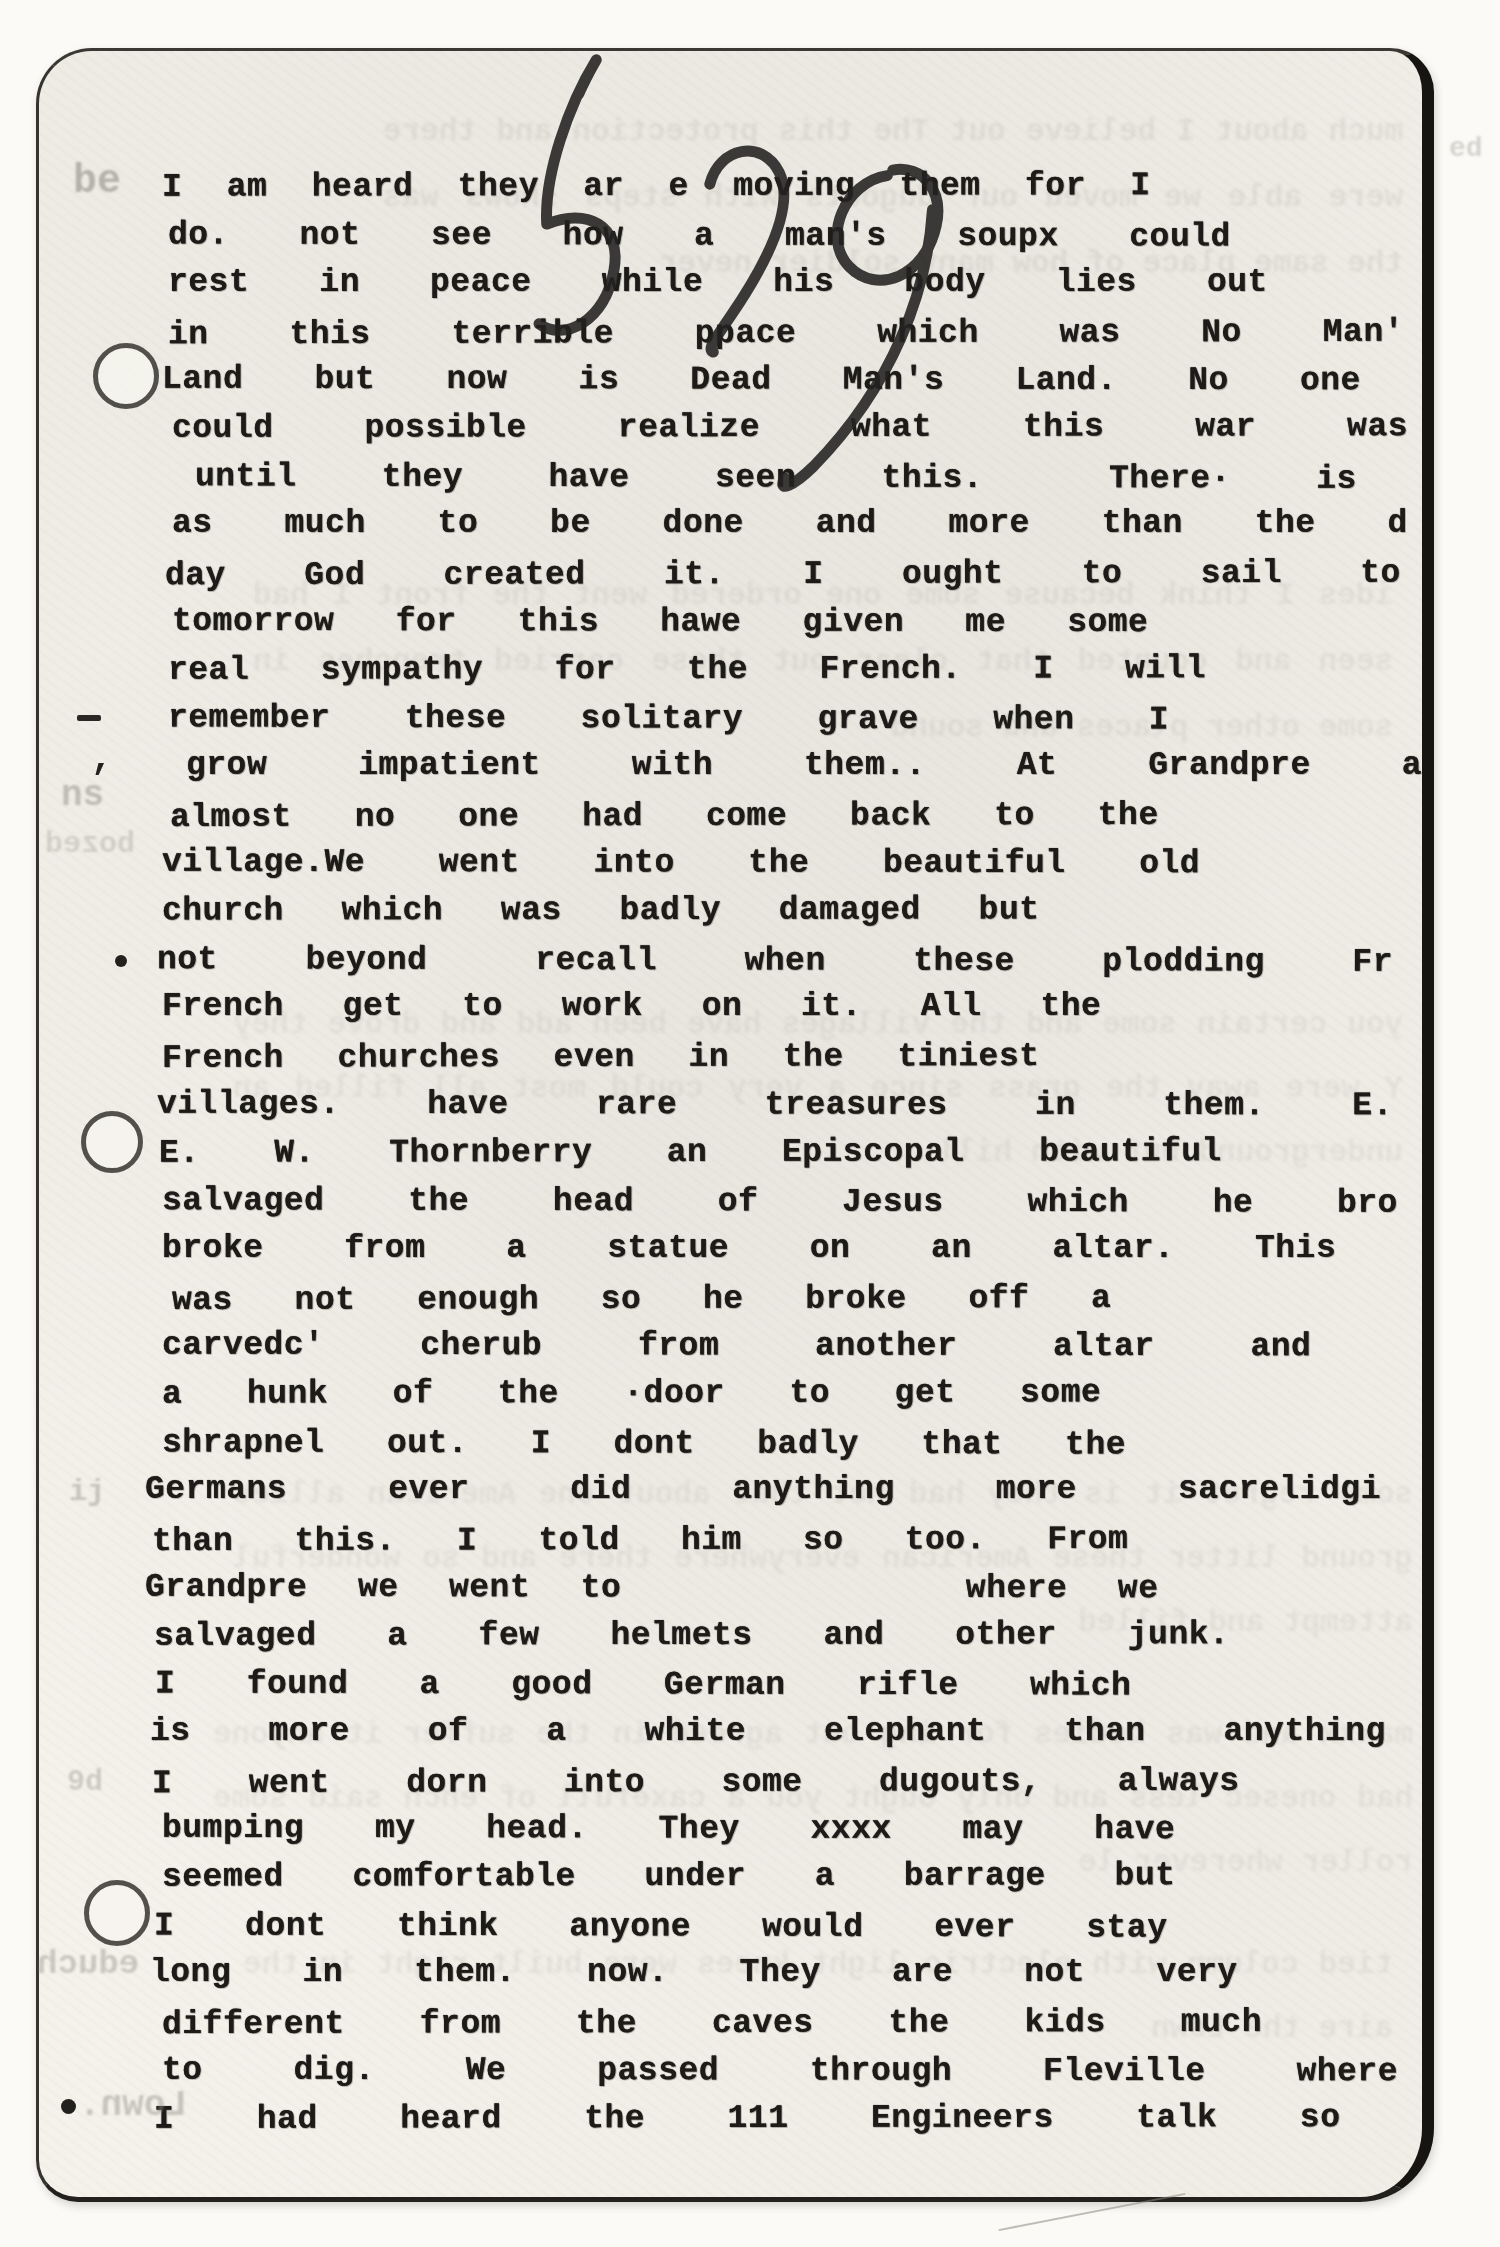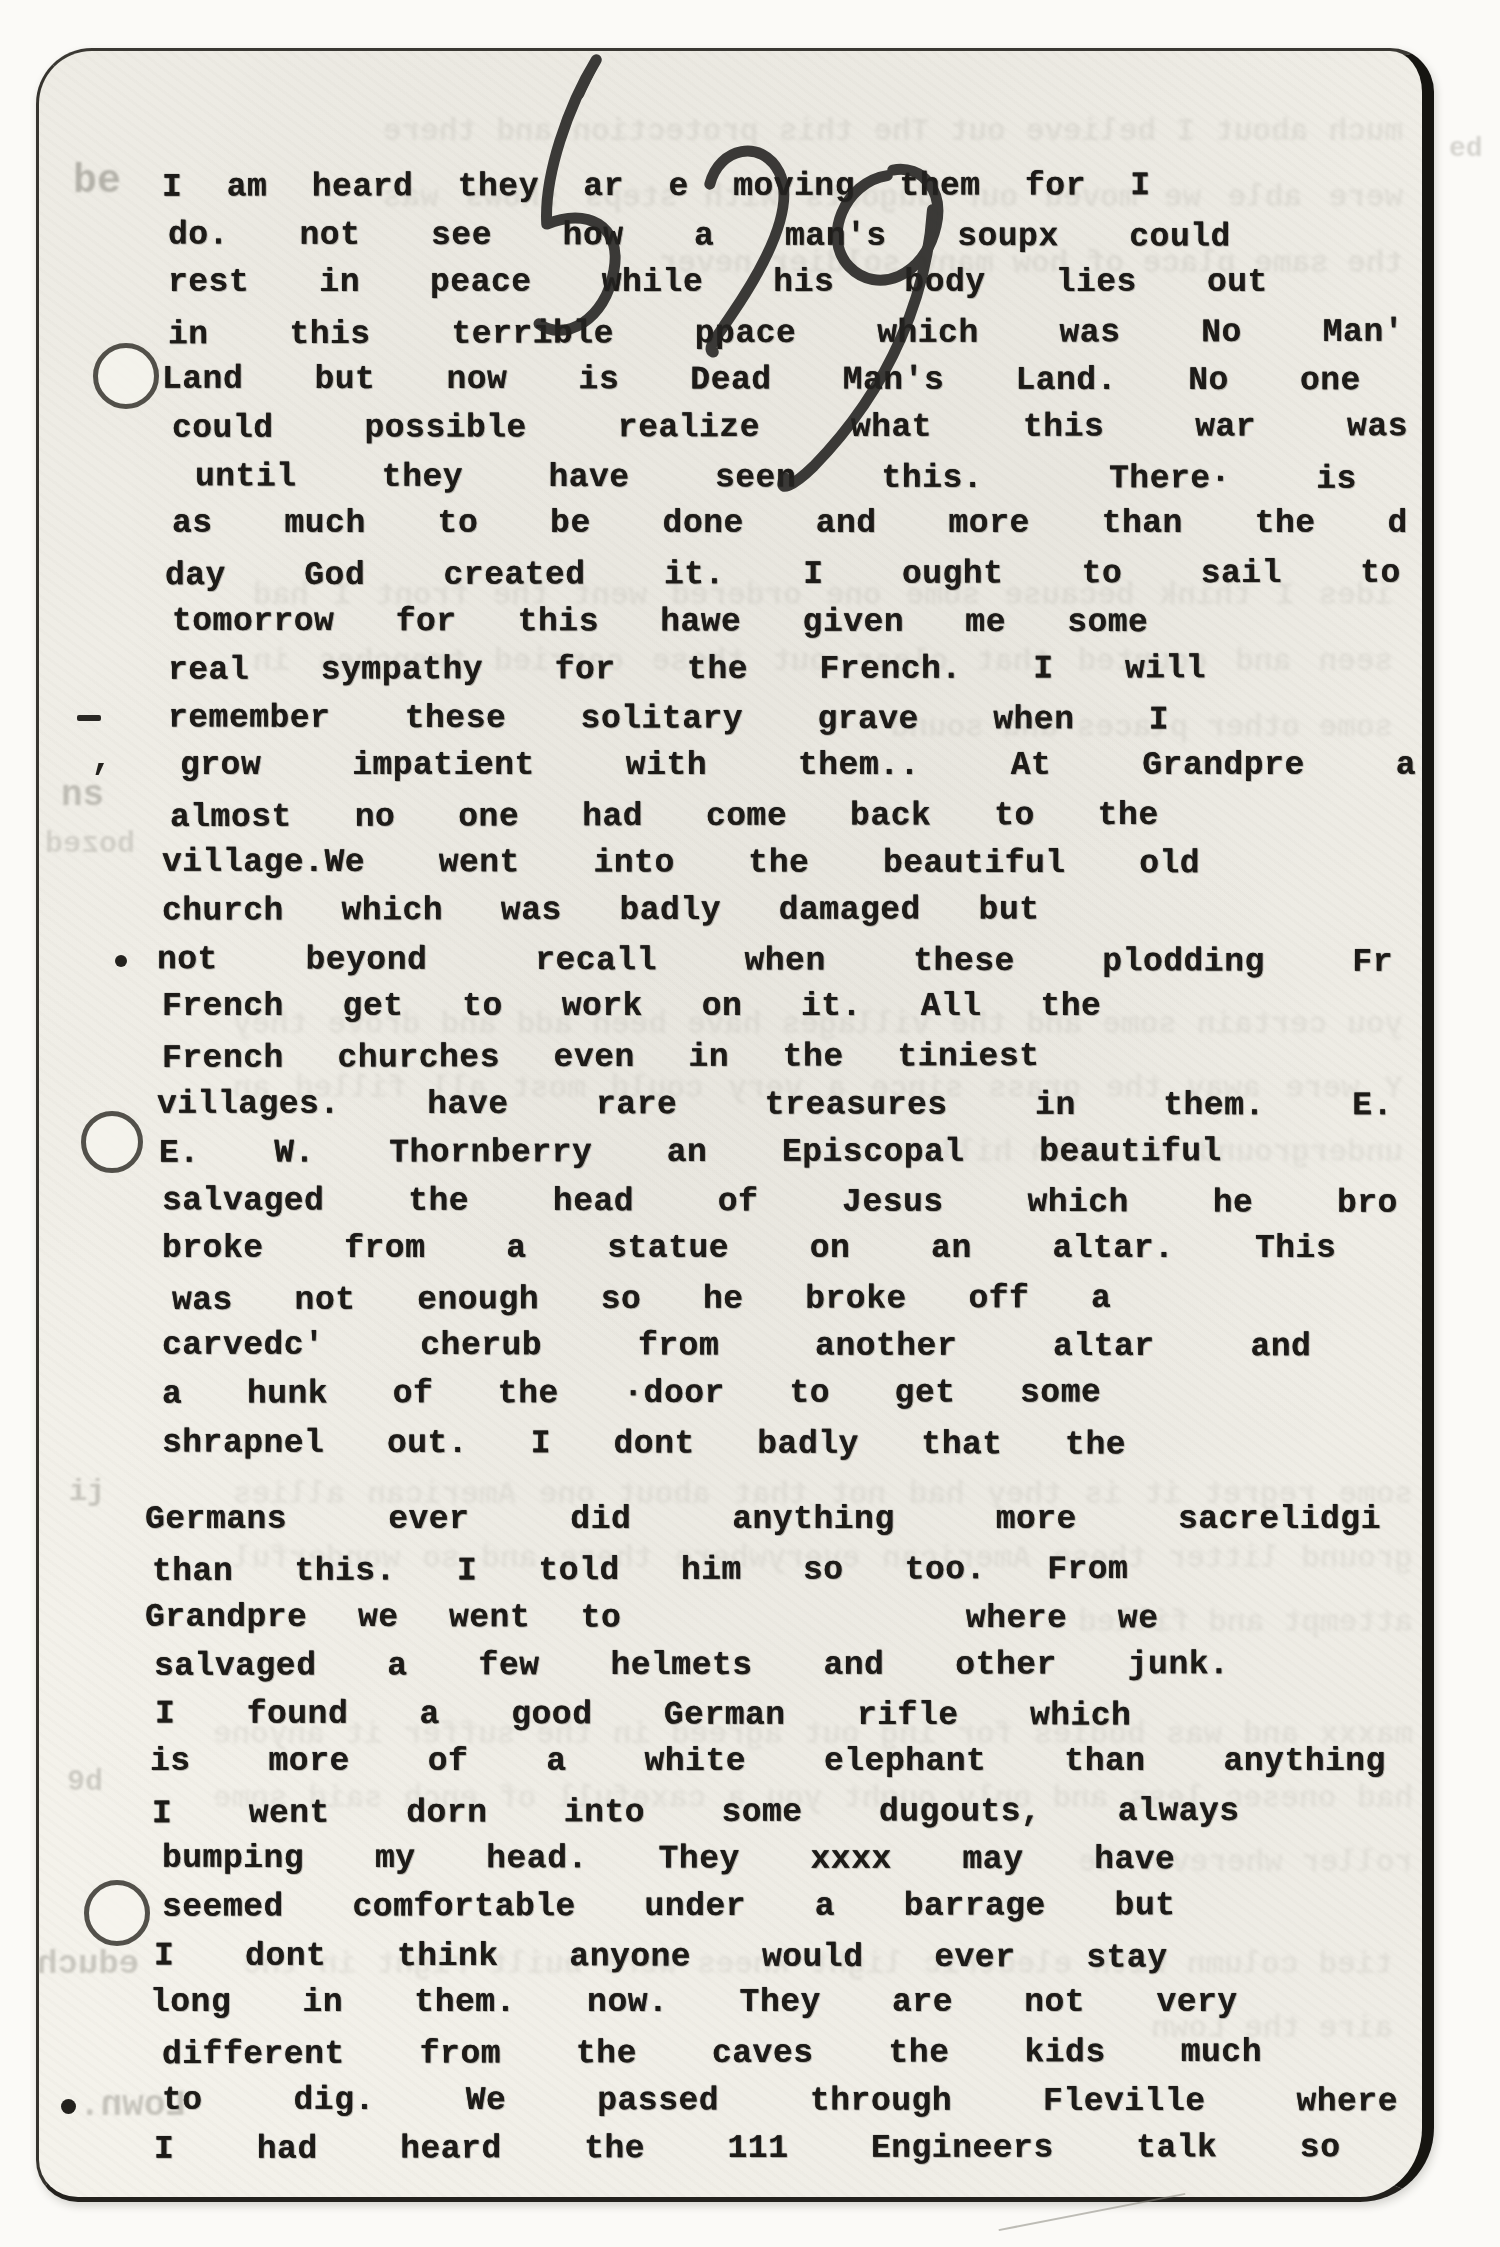--- a/index.html
+++ b/index.html
@@ -79,36 +79,36 @@
       <div class="line" style="width: 89%; margin-left: 6px; transform: translateY(-1px) rotate(0deg);"><span>rest</span><span>in</span><span>peace</span><span>while</span><span>his</span><span>body</span><span>lies</span><span>out</span></div>
       <div class="line" style="width: 100%; margin-left: 6px; transform: translateY(2px) rotate(-0.12deg);"><span>in</span><span>this</span><span>terrible</span><span>ppace</span><span>which</span><span>was</span><span>No</span><span>Man'</span></div>
       <div class="line" style="width: 97%; margin-left: 0px; transform: translateY(0.5px) rotate(0.08deg);"><span>Land</span><span>but</span><span>now</span><span>is</span><span>Dead</span><span>Man's</span><span>Land.</span><span>No</span><span>one</span></div>
       <div class="line" style="width: 100%; margin-left: 10px; transform: translateY(0px) rotate(-0.08deg);"><span>could</span><span>possible</span><span>realize</span><span>what</span><span>this</span><span>war</span><span>was</span></div>
       <div class="line" style="width: 94%; margin-left: 33px; transform: translateY(1.5px) rotate(0.12deg);"><span>until</span><span>they</span><span>have</span><span>seen</span><span>this.</span><span>&nbsp;&nbsp;There·</span><span>is</span></div>
       <div class="line" style="width: 100%; margin-left: 10px; transform: translateY(-1px) rotate(0deg);"><span>as</span><span>much</span><span>to</span><span>be</span><span>done</span><span>and</span><span>more</span><span>than</span><span>the</span><span>d</span></div>
       <div class="line" style="width: 100%; margin-left: 3px; transform: translateY(2px) rotate(-0.12deg);"><span>day</span><span>God</span><span>created</span><span>it.</span><span>I</span><span>ought</span><span>to</span><span>sail</span><span>to</span></div>
       <div class="line" style="width: 79%; margin-left: 10px; transform: translateY(0.5px) rotate(0.08deg);"><span>tomorrow</span><span>for</span><span>this</span><span>hawe</span><span>given</span><span>me</span><span>some</span></div>
       <div class="line" style="width: 84%; margin-left: 6px; transform: translateY(0px) rotate(-0.08deg);"><span>real</span><span>sympathy</span><span>for</span><span>the</span><span>French.</span><span>I</span><span>will</span></div>
       <div class="line" style="width: 81%; margin-left: 6px; transform: translateY(1.5px) rotate(0.12deg);"><span>remember</span><span>these</span><span>solitary</span><span>grave</span><span>when</span><span>I</span></div>
-      <div class="line" style="width: 100%; margin-left: 18px; transform: translateY(-1px) rotate(0deg);"><span>grow</span><span>impatient</span><span>with</span><span>them..</span><span>At</span><span>Grandpre</span><span>a</span></div>
+      <div class="line" style="width: 100%; margin-left: 24px; transform: translateY(-1px) rotate(0deg);"><span>grow</span><span>impatient</span><span>with</span><span>them..</span><span>At</span><span>Grandpre</span><span>a</span></div>
       <div class="line" style="width: 80%; margin-left: 8px; transform: translateY(2px) rotate(-0.12deg);"><span>almost</span><span>no</span><span>one</span><span>had</span><span>come</span><span>back</span><span>to</span><span>the</span></div>
       <div class="line" style="width: 84%; margin-left: 0px; transform: translateY(0.5px) rotate(0.08deg);"><span>village.We</span><span>went</span><span>into</span><span>the</span><span>beautiful</span><span>old</span></div>
       <div class="line" style="width: 71%; margin-left: 0px; transform: translateY(0px) rotate(-0.08deg);"><span>church</span><span>which</span><span>was</span><span>badly</span><span>damaged</span><span>but</span></div>
       <div class="line" style="width: 100%; margin-left: -5px; transform: translateY(1.5px) rotate(0.12deg);"><span>not</span><span>beyond</span><span>&nbsp;recall</span><span>when</span><span>these</span><span>plodding</span><span>Fr</span></div>
       <div class="line" style="width: 76%; margin-left: 0px; transform: translateY(-1px) rotate(0deg);"><span>French</span><span>get</span><span>to</span><span>work</span><span>on</span><span>it.</span><span>All</span><span>the</span></div>
       <div class="line" style="width: 71%; margin-left: 0px; transform: translateY(2px) rotate(-0.12deg);"><span>French</span><span>churches</span><span>even</span><span>in</span><span>the</span><span>tiniest</span></div>
       <div class="line" style="width: 100%; margin-left: -5px; transform: translateY(0.5px) rotate(0.08deg);"><span>villages.</span><span>have</span><span>rare</span><span>treasures</span><span>in</span><span>them.</span><span>E.</span></div>
       <div class="line" style="width: 86%; margin-left: -3px; transform: translateY(0px) rotate(-0.08deg);"><span>E.</span><span>W.</span><span>Thornberry</span><span>an</span><span>Episcopal</span><span>beautiful</span></div>
       <div class="line" style="width: 100%; margin-left: 0px; transform: translateY(1.5px) rotate(0.12deg);"><span>salvaged</span><span>the</span><span>head</span><span>of</span><span>Jesus</span><span>which</span><span>he</span><span>bro</span></div>
       <div class="line" style="width: 95%; margin-left: 0px; transform: translateY(-1px) rotate(0deg);"><span>broke</span><span>from</span><span>a</span><span>statue</span><span>on</span><span>an</span><span>altar.</span><span>This</span></div>
       <div class="line" style="width: 76%; margin-left: 10px; transform: translateY(2px) rotate(-0.12deg);"><span>was</span><span>not</span><span>enough</span><span>so</span><span>he</span><span>broke</span><span>off</span><span>a</span></div>
       <div class="line" style="width: 93%; margin-left: 0px; transform: translateY(0.5px) rotate(0.08deg);"><span>carvedc'</span><span>cherub</span><span>from</span><span>another</span><span>altar</span><span>and</span></div>
       <div class="line" style="width: 76%; margin-left: 0px; transform: translateY(0px) rotate(-0.08deg);"><span>a</span><span>hunk</span><span>of</span><span>the</span><span>·door</span><span>to</span><span>get</span><span>some</span></div>
       <div class="line" style="width: 78%; margin-left: 0px; transform: translateY(1.5px) rotate(0.12deg);"><span>shrapnel</span><span>out.</span><span>I</span><span>dont</span><span>badly</span><span>that</span><span>the</span></div>
-      <div class="line" style="width: 100%; margin-left: -17px; transform: translateY(-1px) rotate(0deg); margin-top: 30px;"><span>Germans</span><span>ever</span><span>did</span><span>anything</span><span>more</span><span>sacrelidgi</span></div>
+      <div class="line" style="width: 100%; margin-left: -17px; transform: translateY(-1px) rotate(0deg);"><span>Germans</span><span>ever</span><span>did</span><span>anything</span><span>more</span><span>sacrelidgi</span></div>
       <div class="line" style="width: 79%; margin-left: -10px; transform: translateY(2px) rotate(-0.12deg);"><span>than</span><span>this.</span><span>I</span><span>told</span><span>him</span><span>so</span><span>too.</span><span>From</span></div>
       <div class="line" style="width: 82%; margin-left: -17px; transform: translateY(0.5px) rotate(0.08deg);"><span>Grandpre</span><span>we</span><span>went</span><span>to</span><span>&nbsp;&nbsp;&nbsp;&nbsp;&nbsp;&nbsp;&nbsp;&nbsp;&nbsp;&nbsp;&nbsp;&nbsp;</span><span>where</span><span>we</span></div>
       <div class="line" style="width: 87%; margin-left: -8px; transform: translateY(0px) rotate(-0.08deg);"><span>salvaged</span><span>a</span><span>few</span><span>helmets</span><span>and</span><span>other</span><span>junk.</span></div>
       <div class="line" style="width: 79%; margin-left: -7px; transform: translateY(1.5px) rotate(0.12deg);"><span>I</span><span>found</span><span>a</span><span>good</span><span>German</span><span>rifle</span><span>which</span></div>
       <div class="line" style="width: 100%; margin-left: -12px; transform: translateY(-1px) rotate(0deg);"><span>is</span><span>more</span><span>of</span><span>a</span><span>white</span><span>elephant</span><span>than</span><span>anything</span></div>
       <div class="line" style="width: 88%; margin-left: -10px; transform: translateY(2px) rotate(-0.12deg);"><span>I</span><span>went</span><span>dorn</span><span>into</span><span>some</span><span>dugouts,</span><span>always</span></div>
       <div class="line" style="width: 82%; margin-left: 0px; transform: translateY(0.5px) rotate(0.08deg);"><span>bumping</span><span>my</span><span>head.</span><span>They</span><span>xxxx</span><span>may</span><span>have</span></div>
       <div class="line" style="width: 82%; margin-left: 0px; transform: translateY(0px) rotate(-0.08deg);"><span>seemed</span><span>comfortable</span><span>under</span><span>a</span><span>barrage</span><span>but</span></div>
       <div class="line" style="width: 82%; margin-left: -8px; transform: translateY(1.5px) rotate(0.12deg);"><span>I</span><span>dont</span><span>think</span><span>anyone</span><span>would</span><span>ever</span><span>stay</span></div>
       <div class="line" style="width: 88%; margin-left: -12px; transform: translateY(-1px) rotate(0deg);"><span>long</span><span>in</span><span>them.</span><span>now.</span><span>They</span><span>are</span><span>not</span><span>very</span></div>

